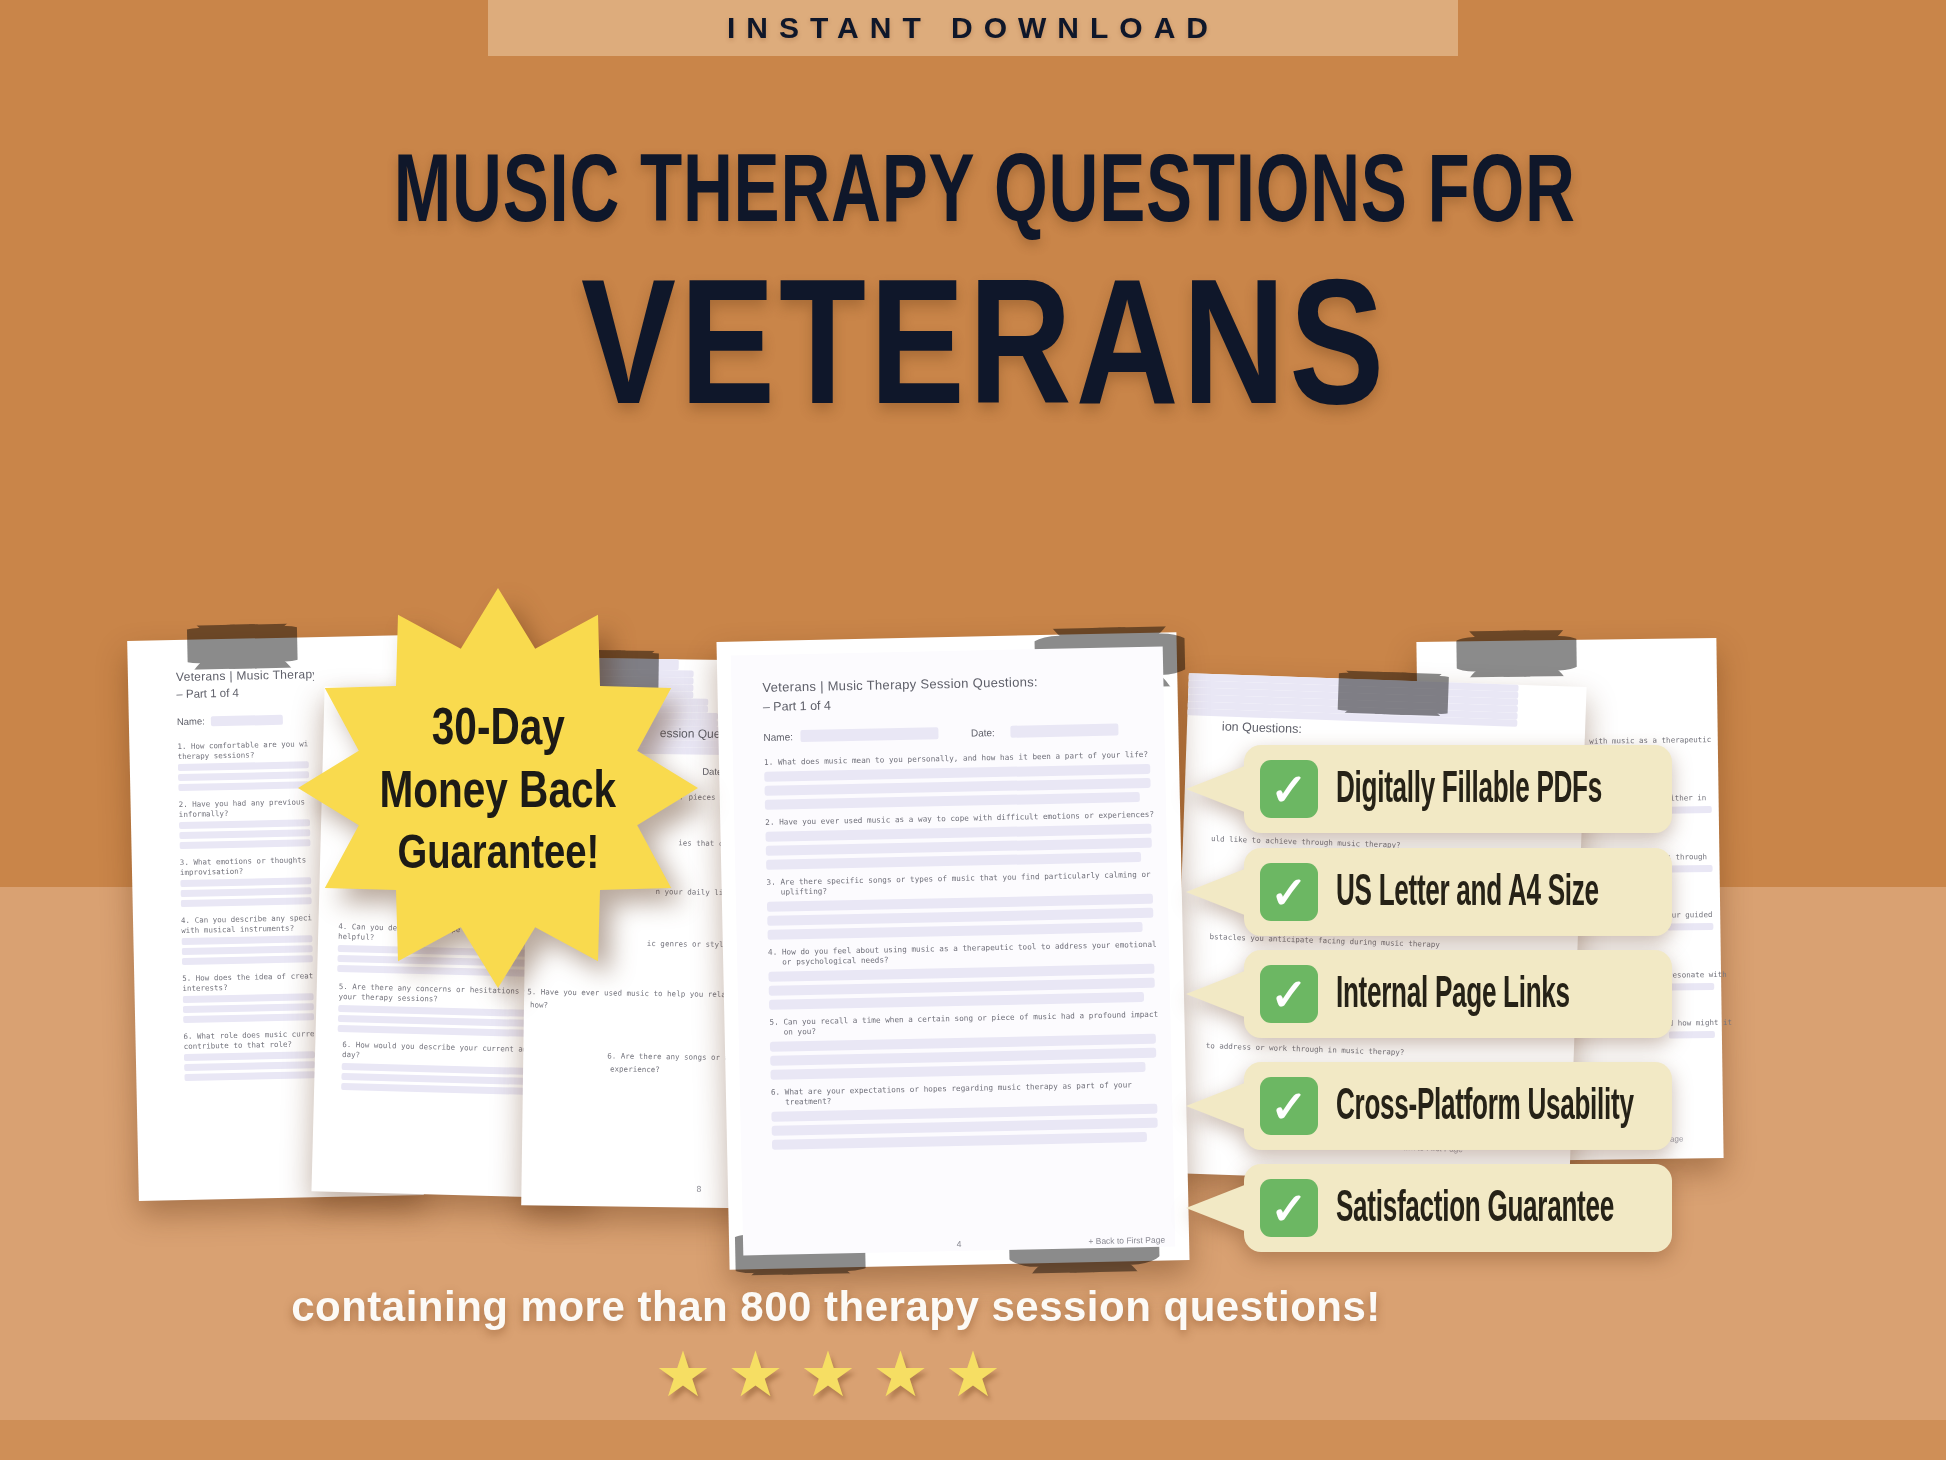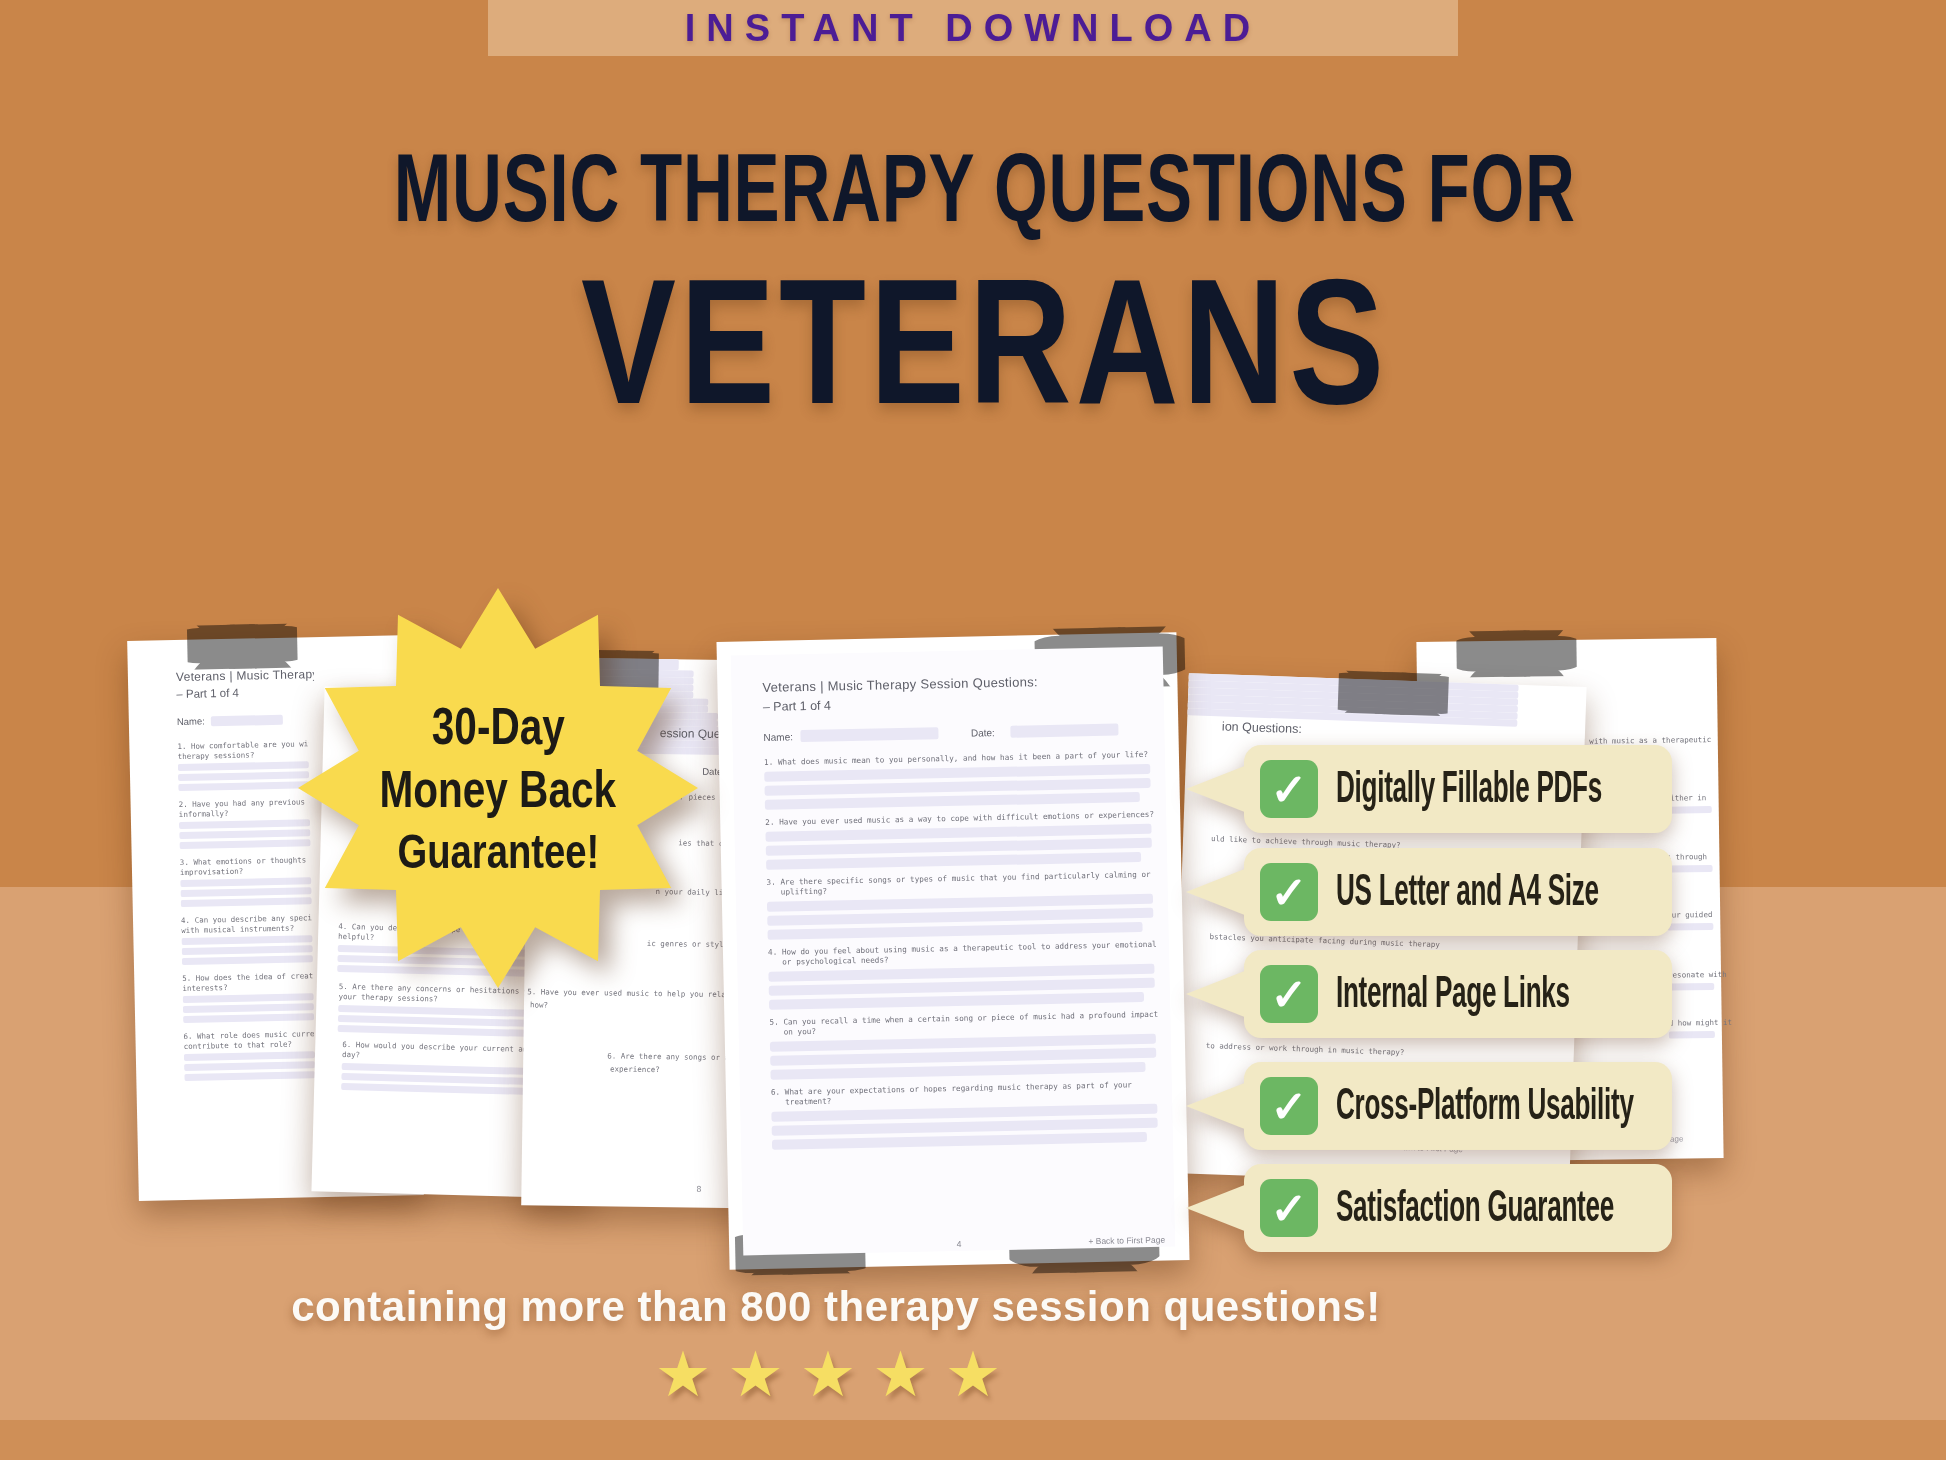--- a/index.html
+++ b/index.html
@@ -6,21 +6,21 @@
   body{position:relative;width:1946px;height:1460px;overflow:hidden;background:#d9a172;
        font-family:"Liberation Sans",sans-serif;}
 
   
   .bg-top{position:absolute;left:0;top:0;width:100%;height:887px;background:#c98549;}
   .bg-bottom-strip{position:absolute;left:0;top:1420px;width:100%;height:40px;background:#cf8f57;}
 
   
   .banner{position:absolute;top:0;left:50%;transform:translateX(-50%);width:970px;height:56px;
           background:#ddac7c;display:flex;align-items:center;justify-content:center;}
-  .banner-text{font-weight:800;font-size:38px;letter-spacing:11px;color:#4c1d95;
+  .banner-text{font-weight:800;font-size:30px;letter-spacing:11px;color:#0f172a;
                text-shadow:0 2px 4px rgba(120,65,25,.25);}
 
   
   .title-wrap{position:absolute;left:12px;top:138px;width:100%;text-align:center;color:#0f172a;z-index:2;}
   .t1{font-size:96px;font-weight:800;letter-spacing:1px;line-height:1.05;display:inline-block;
       transform:scaleX(.72);text-shadow:0 5px 12px rgba(100,55,20,.32);}
   .t2{margin-top:14px;font-size:178px;font-weight:800;letter-spacing:5px;line-height:1;display:inline-block;
       transform:scaleX(.8);text-shadow:0 7px 14px rgba(100,55,20,.32);}
 
   

